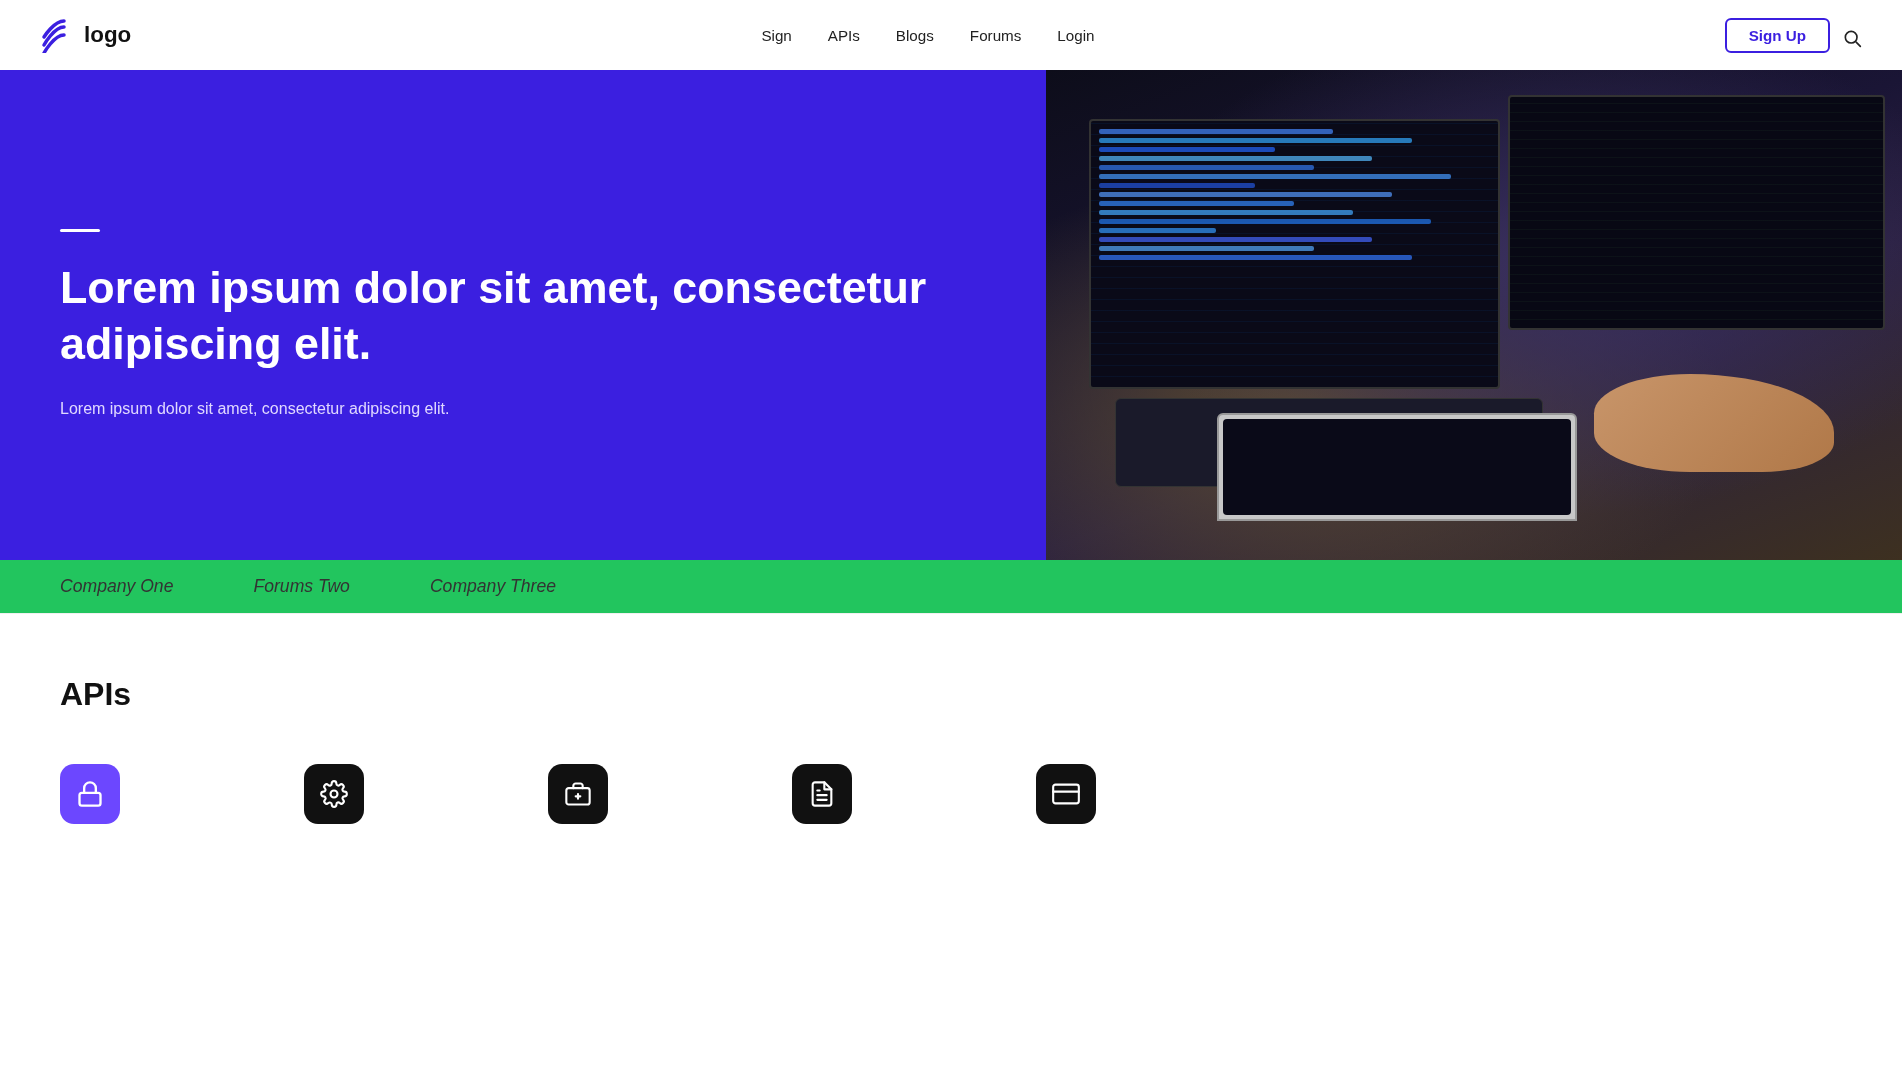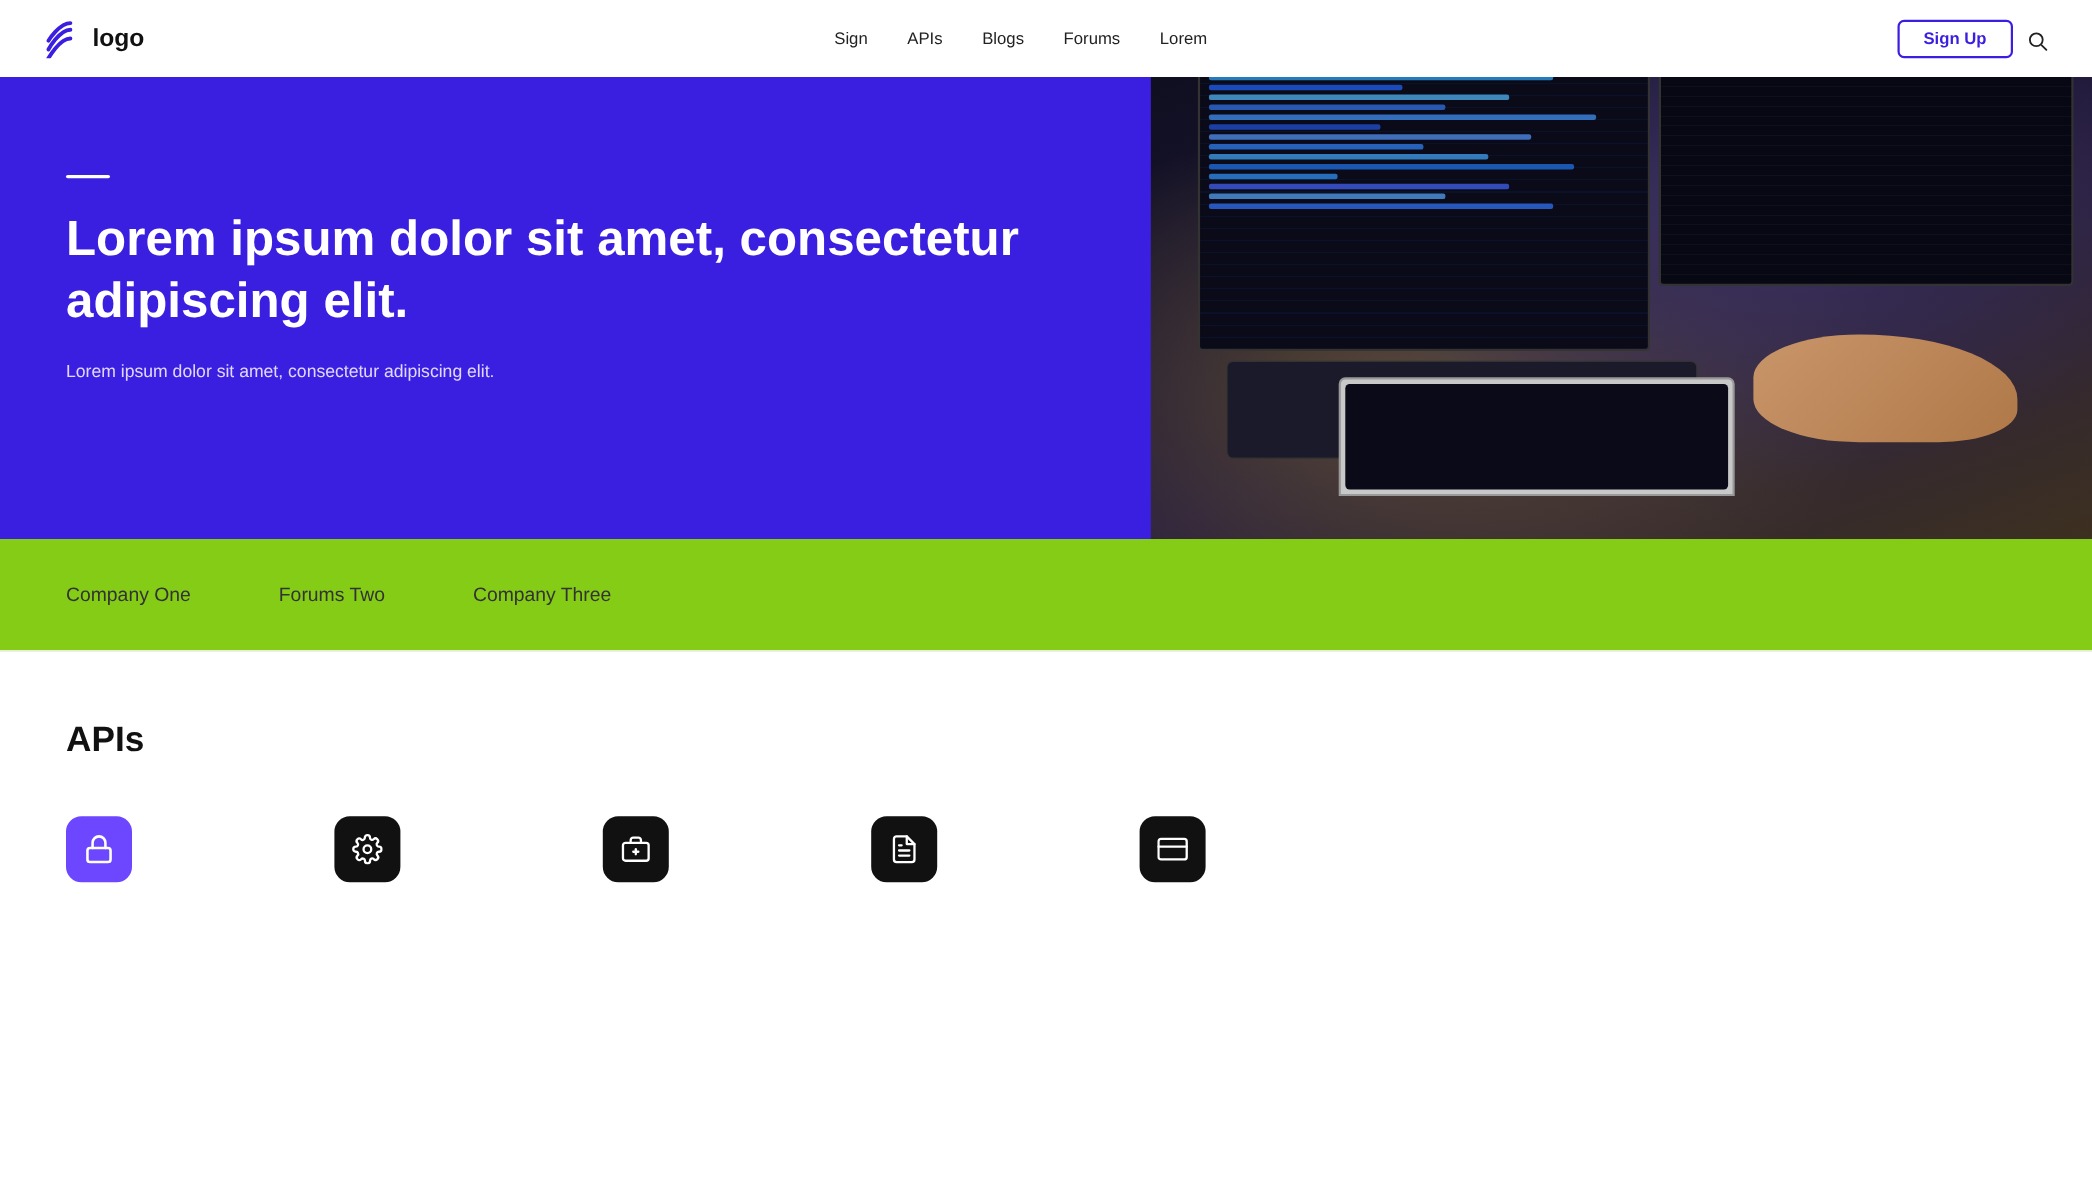--- a/index.html
+++ b/index.html
@@ -19,20 +19,21 @@
     .nav-actions { display: flex; align-items: flex-end; gap: 12px; }
     .btn-signup {
       border: 2px solid #3b1fe0; color: #3b1fe0; background: transparent;
       padding: 7px 22px; border-radius: 6px; font-size: 0.95rem; font-weight: 600;
       cursor: pointer; transition: background 0.2s;
     }
     .search-icon-btn { background: none; border: none; cursor: pointer; color: #222; font-size: 1.2rem; }
 
     
     .hero {
+      margin-top: 70px;
       display: flex; min-height: 490px;
       background: #3b1fe0;
       position: relative;
     }
     .hero-left {
       flex: 0 0 55%; padding: 80px 60px 60px 60px;
       display: flex; flex-direction: column; justify-content: center;
     }
     .hero-accent-line {
       width: 40px; height: 3px; background: #fff; margin-bottom: 28px; border-radius: 2px;
@@ -99,23 +100,24 @@
       background: #0a0a18; border-radius: 4px;
     }
     .hand-area {
       position: absolute; bottom: 18%; right: 8%; width: 28%; height: 20%;
       background: linear-gradient(135deg, #c8956a 0%, #b07848 100%);
       border-radius: 40% 60% 30% 40%;
     }
 
     
     .companies-band {
-      background: #84cc16; padding: 40px 60px;
+      background: #22c55e; padding: 16px 60px;
       display: flex; gap: 80px; align-items: center;
       border-bottom: 1px solid #f0f0f0;
+      font-style: italic;
     }
     .company-name {
       font-size: 1.1rem; font-weight: 500; color: #333; white-space: nowrap;
     }
 
     
     .apis-section { padding: 60px 60px 40px 60px; }
     .apis-heading { font-size: 2rem; font-weight: 700; color: #111; line-height: 1.3; margin-bottom: 40px; }
     .apis-heading span { display: block; }
 
@@ -145,21 +147,21 @@
       <path d="M4 36 C4 36, 14 18, 24 18" stroke="#3b1fe0" stroke-width="3.5" stroke-linecap="round" fill="none"></path>
     </svg>
     <span class="logo-text">logo</span>
   </div>
 
   <div class="nav-links">
     <a class="nav-link">Sign</a>
     <a class="nav-link">APIs</a>
     <a class="nav-link">Blogs</a>
     <a class="nav-link">Forums</a>
-    <a class="nav-link">Lorem</a>
+    <a class="nav-link">Login</a>
   </div>
 
   <div class="nav-actions">
     <button class="btn-signup">Sign Up</button>
     <button class="search-icon-btn">
       <svg width="20" height="20" viewBox="0 0 24 24" fill="none" stroke="#222" stroke-width="2" stroke-linecap="round">
         <circle cx="11" cy="11" r="7"></circle>
         <line x1="17" y1="17" x2="22" y2="22"></line>
       </svg>
     </button>

